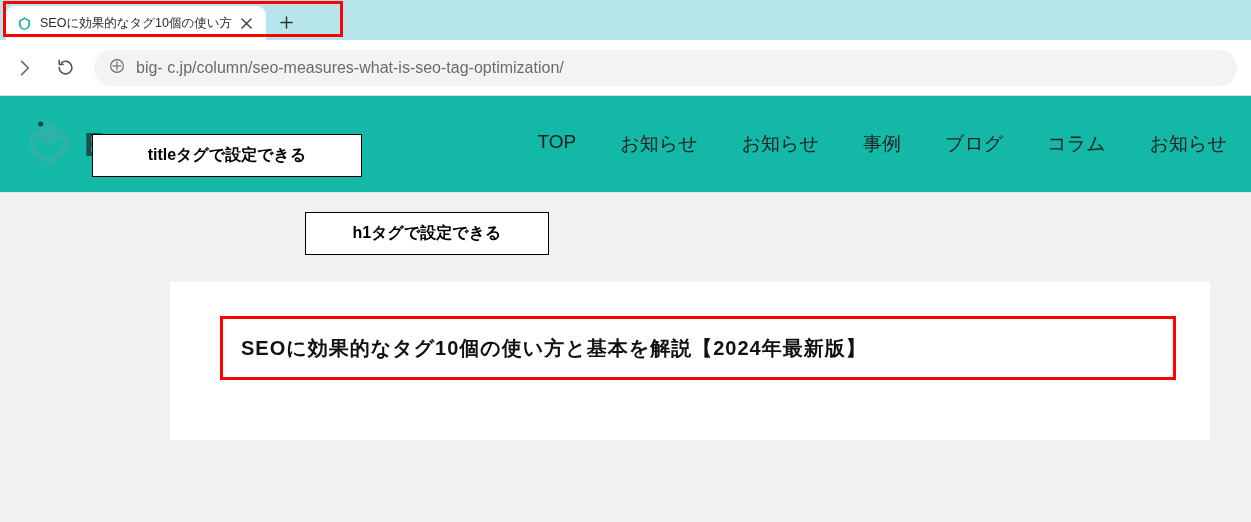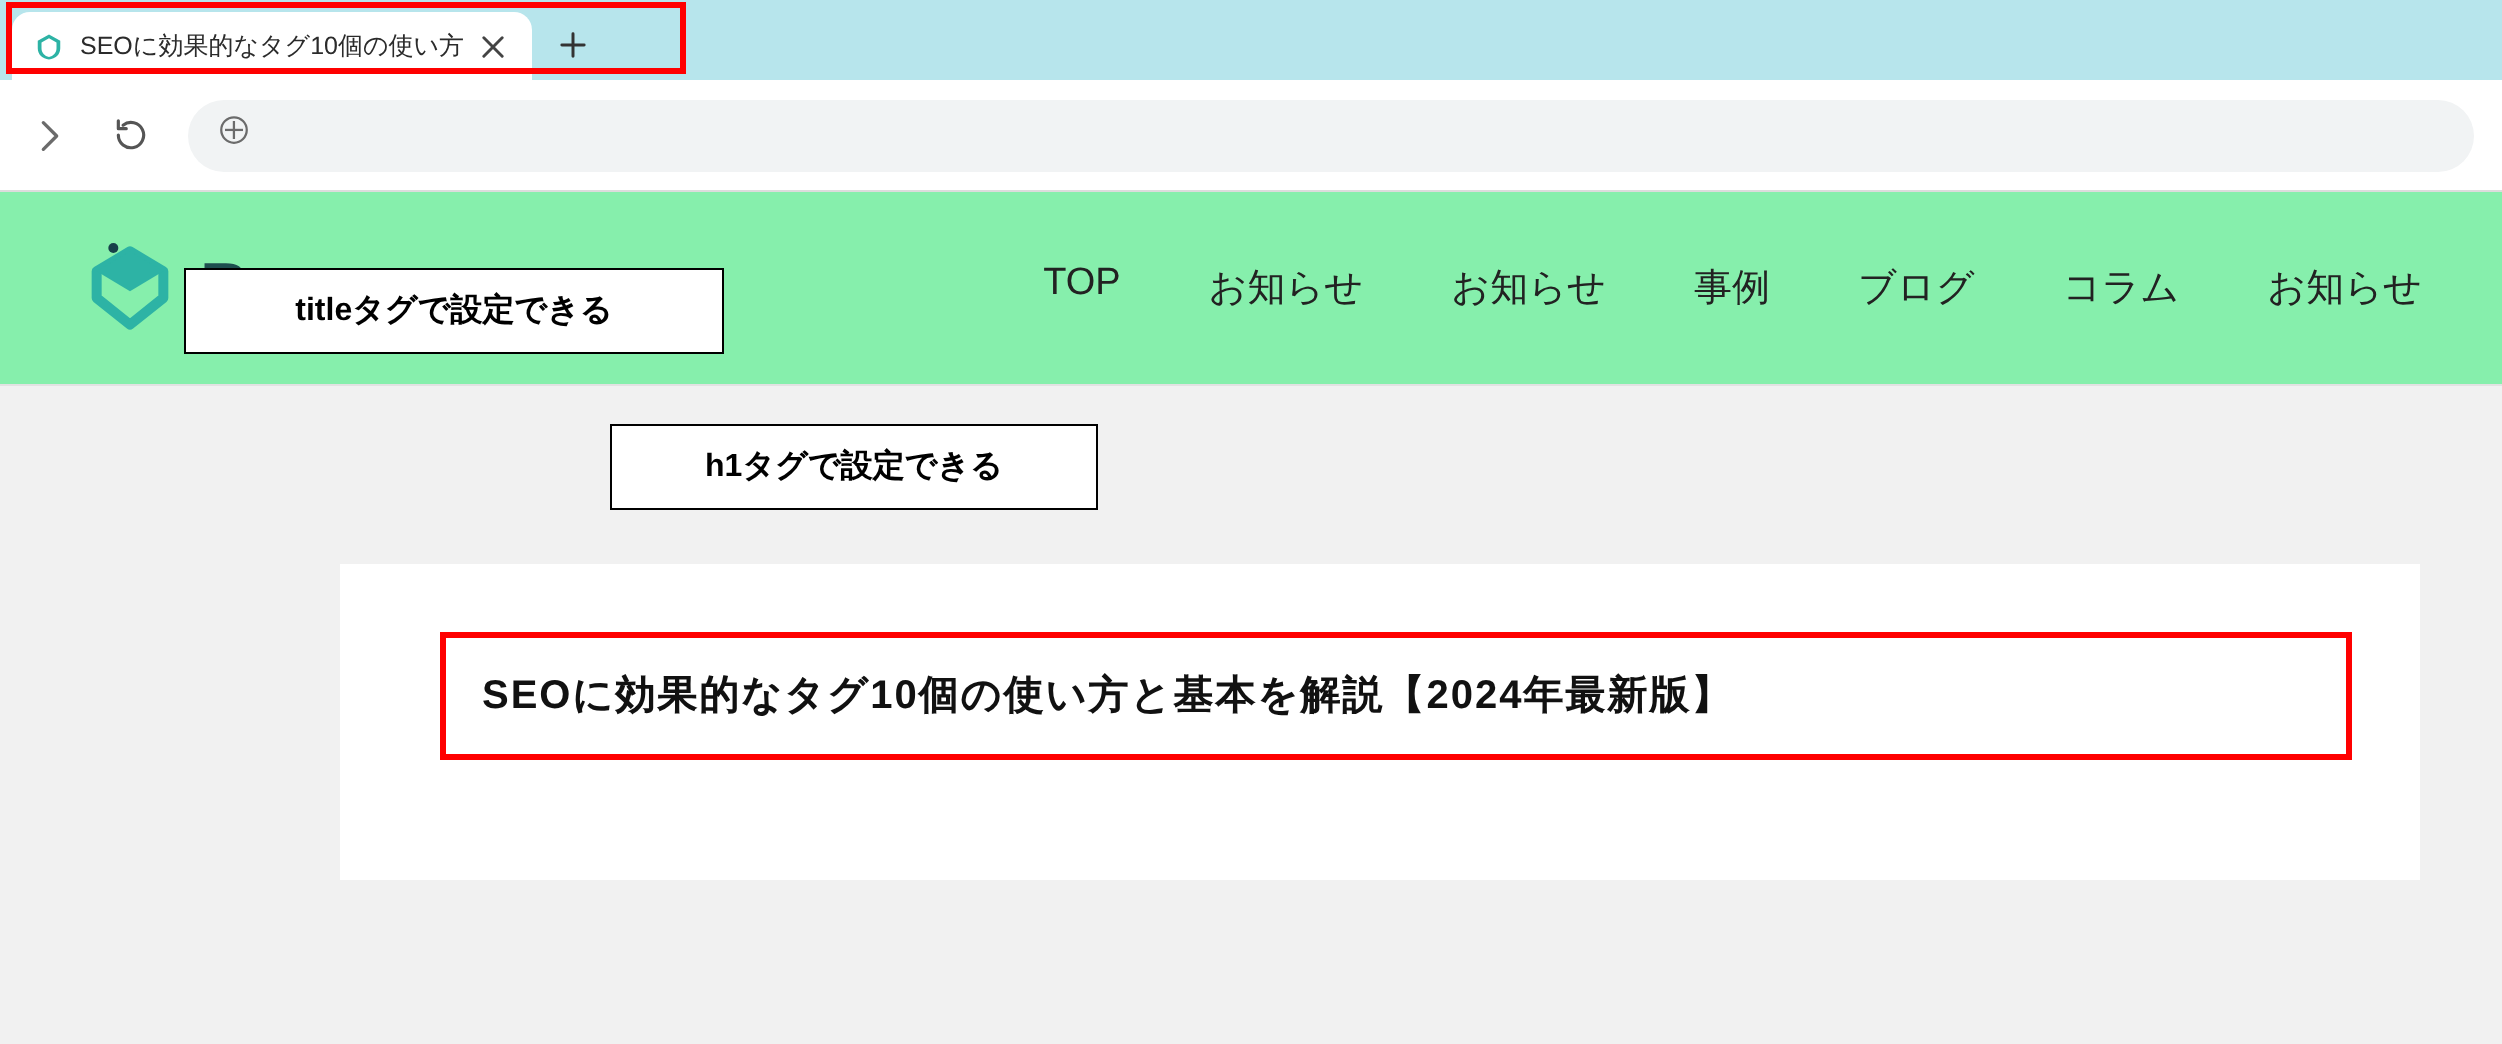--- a/index.html
+++ b/index.html
@@ -69,21 +69,21 @@
   }
   .iconbtn{color:#666;width:22px;height:22px;display:flex;align-items:center;justify-content:center;}
   .omnibox{
     flex:1;height:36px;border-radius:18px;background:#f1f3f4;
     display:flex;align-items:center;padding:0 14px;gap:10px;
   }
   .omnibox .url{color:var(--url-gray);font-size:16px;white-space:nowrap;overflow:hidden;}
 
   
   .siteheader{
-    height:96px;background:#86efac;display:flex;align-items:center;padding:0 40px;
+    height:96px;background:#14b8a6;display:flex;align-items:center;padding:0 24px;
     position:relative;z-index:1;
     box-shadow:0 1px 0 rgba(0,0,0,.06);
     gap:25px;
   }
   .logo{display:flex;align-items:center;gap:10px;}
   .logo .mark{width:50px;height:50px;}
   .logo .brand{font-size:34px;font-weight:800;color:#1d4e4e;letter-spacing:1px;}
   .mainnav{margin-left:auto;display:flex;gap:44px;}
   .mainnav a{font-size:19px;color:#222;text-decoration:none;}
 
@@ -148,20 +148,21 @@
       </svg>
   </span>
   <div class="omnibox">
     <span>
       <svg viewBox="0 0 24 24" width="18" height="18">
         <circle cx="12" cy="12" r="8.5" stroke="#6b6b6b" stroke-width="1.5" fill="none"></circle>
         <rect x="6" y="11.2" width="12" height="1.5" fill="#6b6b6b"></rect>
         <rect x="11.2" y="6" width="1.5" height="12" fill="#6b6b6b"></rect>
       </svg>
     </span>
+    <span class="url">big-   c.jp/column/seo-measures-what-is-seo-tag-optimization/</span>
   </div>
 </div>
 
 <div class="siteheader">
   <div class="logo">
     <span class="mark">
       <svg viewBox="0 0 60 60" width="50" height="50">
         <path d="M30 8 10 20 10 36 30 52 50 36 50 20z" fill="none" stroke="#2db3a5" stroke-width="6" stroke-linejoin="round"></path>
         <path d="M30 8 10 20 30 32 50 20z" fill="#2db3a5"></path>
         <circle cx="20" cy="6" r="3" fill="#17414a"></circle>

